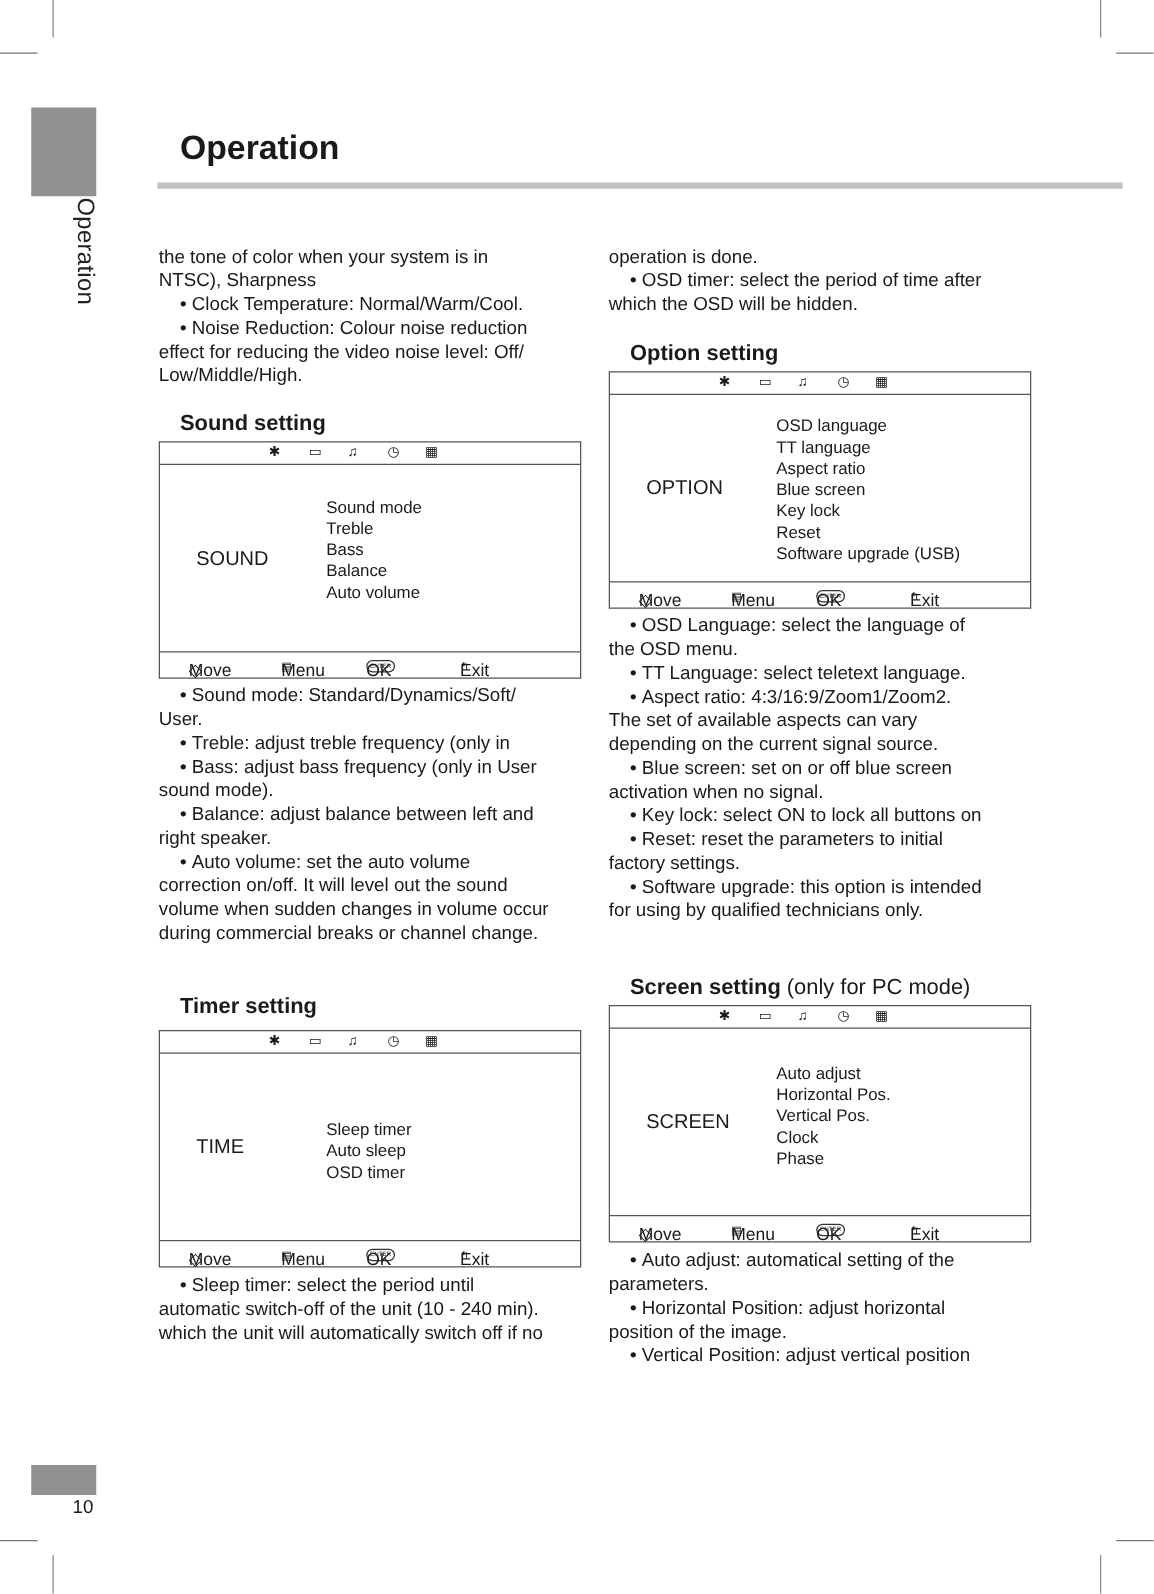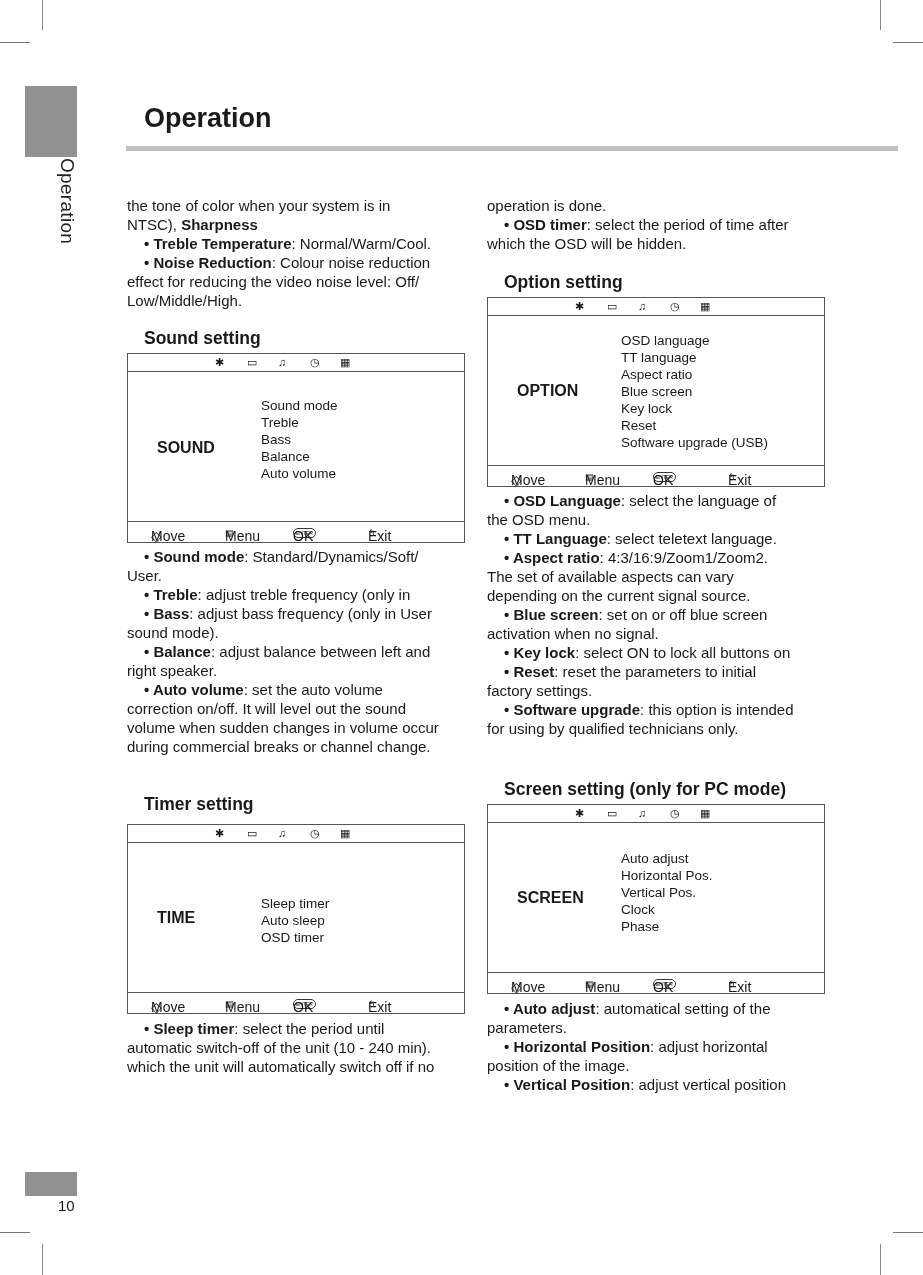--- a/index.html
+++ b/index.html
@@ -7,29 +7,29 @@
          font-family:"Liberation Sans", sans-serif; color:#1a1a1a; }
   .cm-v { position:absolute; width:1px; background:#888; }
   .cm-h { position:absolute; height:1px; background:#777; }
   .side-block { position:absolute; left:25px; width:52px; background:#919191; }
   .side-label { position:absolute; left:56px; top:158px; transform-origin:0 0; transform:rotate(90deg) translateY(-100%);
                 font-size:19px; color:#222; white-space:nowrap; letter-spacing:0.3px; }
   .title { position:absolute; left:144px; top:103px; font-size:27px; font-weight:bold; color:#1a1a1a; }
   .rule { position:absolute; left:126px; top:146px; width:772px; height:5px; background:#c0c0c0; }
   .col { position:absolute; width:340px; font-size:15px; line-height:19px; }
   .col p { margin:0; }
-  .col .b { font-weight:bold;text-align:center; }
+  .col .b { font-weight:normal;text-align:center; }
   .col .bul { padding-left:17px; }
   .col .bul::before { content:"• "; font-weight:bold; }
   .sec-h { font-size:17.5px; font-weight:bold; margin:0; padding-left:17px; }
-  .sec-h .light { font-weight:bold;text-align:center; }
+  .sec-h .light { font-weight:normal;text-align:center; }
   .menu { position:absolute; border:1px solid #555; background:#fff; font-size:13.5px; }
   .menu .icons { height:17px; border-bottom:1px solid #555; position:relative; }
   .menu .icons span { position:absolute; top:2px; font-size:11px; line-height:12px; }
-  .menu .mname { position:absolute; left:29px; font-size:16px;font-weight:bold; }
+  .menu .mname { position:absolute; left:29px; font-size:16px; }
   .menu .items { position:absolute; left:133px; line-height:17px; }
   .menu .foot { position:absolute; left:0; right:0; bottom:0; height:20px; border-top:1px solid #555; font-size:14px; }
   .menu .foot span { position:absolute; top:3px; white-space:nowrap; }
   .enter { display:inline-block; font-size:5px; border:1px solid #333; border-radius:5px; padding:0 2px; line-height:8px; vertical-align:2px; }
   .pagenum { position:absolute; left:58px; top:1197px; font-size:15px; }
 </style>
 </head>
 <body>
 
 <div class="cm-v" style="left:42px;top:0;height:30px"></div>
@@ -42,21 +42,21 @@
 <div class="cm-v" style="left:880px;top:1244px;height:31px"></div>
 
 <div class="side-block" style="top:86px;height:71px"></div>
 <div class="side-label">Operation</div>
 <div class="title">Operation</div>
 <div class="rule"></div>
 
 <div class="col" style="left:127px;top:196px">
   <p>the tone of color when your system is in</p>
   <p><span>NTSC), </span><span class="b">Sharpness</span></p>
-  <p class="bul"><span class="b">Treble Temperature</span><span>: Normal/Warm/Cool.</span></p>
+  <p class="bul"><span class="b">Clock Temperature</span><span>: Normal/Warm/Cool.</span></p>
   <p class="bul"><span class="b">Noise Reduction</span><span>: Colour noise reduction</span></p>
   <p>effect for reducing the video noise level: Off/</p>
   <p>Low/Middle/High.</p>
 </div>
 <div class="col" style="left:127px;top:329px">
     <p class="sec-h">Sound setting</p>
   </div>
 
 <div class="menu" style="left:127px;top:353px;width:336px;height:188px">
   <div class="icons">

